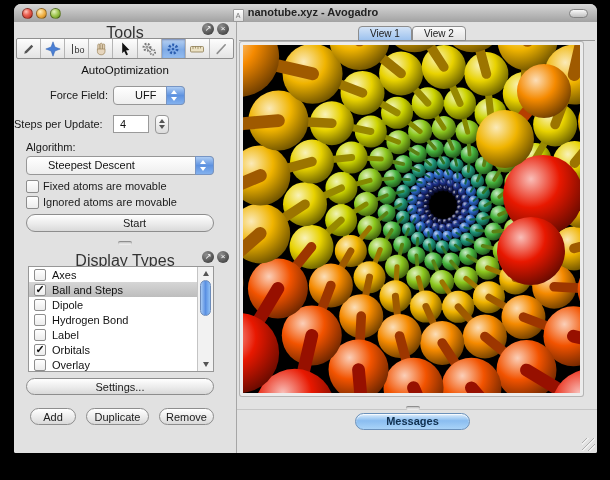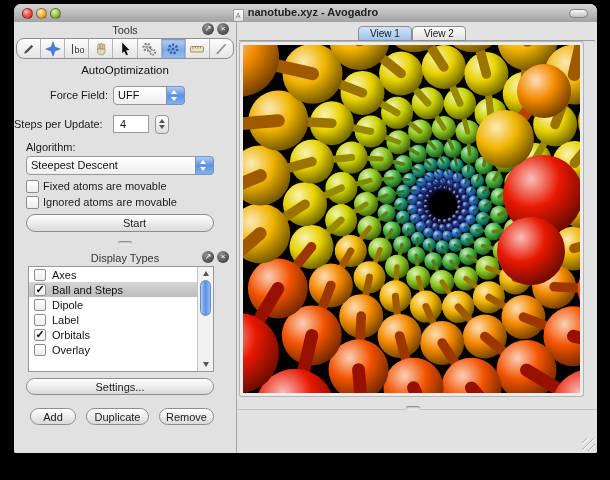--- a/index.html
+++ b/index.html
@@ -19,37 +19,37 @@
   .wtitle{position:absolute;left:0;right:0;top:2px;text-align:center;font-size:11px;
           font-weight:bold;color:#222;}
   .docicon{display:inline-block;width:9px;height:11px;background:linear-gradient(#fff,#ddd);
            border:1px solid #999;border-radius:1px;font-size:7px;line-height:11px;color:#777;
            text-align:center;vertical-align:-2px;margin-right:4px;font-weight:normal;}
   .ovalbtn{position:absolute;right:9px;top:4.5px;width:19px;height:9px;border-radius:5px;
            background:linear-gradient(#fafafa,#bfbfbf);border:1px solid #828282;box-sizing:border-box;}
   
   .dock{position:absolute;left:0;top:18px;width:222px;height:431px;background:#e1e1e1;
         border-right:1px solid #a6a6a6;border-radius:0 0 0 2px;}
-  .paneltitle{position:absolute;left:0;right:0;text-align:center;font-size:11px;color:#333;}
+  .paneltitle{position:absolute;left:0;right:0;text-align:center;font-size:16px;color:#333;}
   .hdrbtn{position:absolute;width:12px;height:12px;border-radius:50%;cursor:default;
           background:radial-gradient(circle at 35% 30%,#909090,#474747 75%);
           color:#fff;font-size:8px;line-height:12px;text-align:center;}
   
   .segbar{position:absolute;left:2px;top:16px;width:218px;height:21px;display:flex;
           background:linear-gradient(#fdfdfd,#e4e4e4);border:1px solid #8f8f8f;
-          border-radius:8px;box-sizing:border-box;overflow:hidden;}
+          border-radius:2px;box-sizing:border-box;overflow:hidden;}
   .seg{flex:1;border-right:1px solid #b5b5b5;display:flex;align-items:center;justify-content:center;}
   .seg:last-child{border-right:none;}
   .seg.sel{background:linear-gradient(#b9d3f3,#7fabe6 55%,#93bcf0);box-shadow:inset 0 1px 2px rgba(0,0,60,.35);}
   .seg svg{display:block;}
   
   .lbl{position:absolute;font-size:11px;color:#1a1a1a;}
   .combo{position:absolute;height:19px;background:linear-gradient(#ffffff,#eeeeee);
          border:1px solid #979797;border-radius:4px;box-sizing:border-box;
-         font-size:11px;line-height:17px;color:#111;padding-left:4px;}
+         font-size:11px;line-height:17px;color:#111;padding-left:21px;}
   .combocap{position:absolute;right:-1px;top:-1px;bottom:-1px;width:17px;border-radius:0 4px 4px 0;
             background:linear-gradient(#aecdf4,#5e92e0 50%,#83b1ee);border:1px solid #7795c4;}
   .combocap i{position:absolute;left:4px;width:0;height:0;border-left:3.5px solid transparent;
               border-right:3.5px solid transparent;}
   .combocap .u{top:3px;border-bottom:4px solid #fff;}
   .combocap .d{bottom:3px;border-top:4px solid #fff;}
   .field{position:absolute;height:18px;background:#fff;border:1px solid #9a9a9a;box-sizing:border-box;
          font-size:11px;line-height:16px;color:#111;padding-left:6px;}
   .stepper{position:absolute;width:14px;height:19px;border:1px solid #979797;border-radius:4px;
            background:linear-gradient(#fff,#dcdcdc);box-sizing:border-box;}
@@ -224,20 +224,24 @@
           <span class="cbx"><span></span></span>
           <span>Axes</span>
         </div>
       <div class="dtrow sel">
           <span class="cbx"><span>✓</span></span>
           <span>Ball and Steps</span>
         </div>
       <div class="dtrow">
           <span class="cbx"><span></span></span>
           <span>Dipole</span>
+        </div>
+      <div class="dtrow">
+          <span class="cbx"><span></span></span>
+          <span>Hydrogen Bond</span>
         </div>
       <div class="dtrow">
           <span class="cbx"><span></span></span>
           <span>Label</span>
         </div>
       <div class="dtrow">
           <span class="cbx"><span>✓</span></span>
           <span>Orbitals</span>
         </div>
       <div class="dtrow">
@@ -932,15 +936,16 @@
           <line x1="300" y1="150" x2="288" y2="206" stroke="rgb(182,62,0)" stroke-width="12" stroke-linecap="round"></line>
           <circle cx="300" cy="150" r="40" fill="url(#bg11)"></circle>
           <circle cx="262" cy="94" r="29" fill="url(#bg6)"></circle>
           <circle cx="301" cy="46" r="27" fill="url(#bg9)"></circle>
           <circle cx="288" cy="206" r="34" fill="url(#bg11)"></circle>
         </svg>
     </div>
 
     <div class="statusline"></div>
     <div class="dimple" style="left:169px;top:384px;"></div>
+    <div class="aquabtn">Messages</div>
     <div class="grip"></div>
   </div>
 </div>
 
 </body></html>

